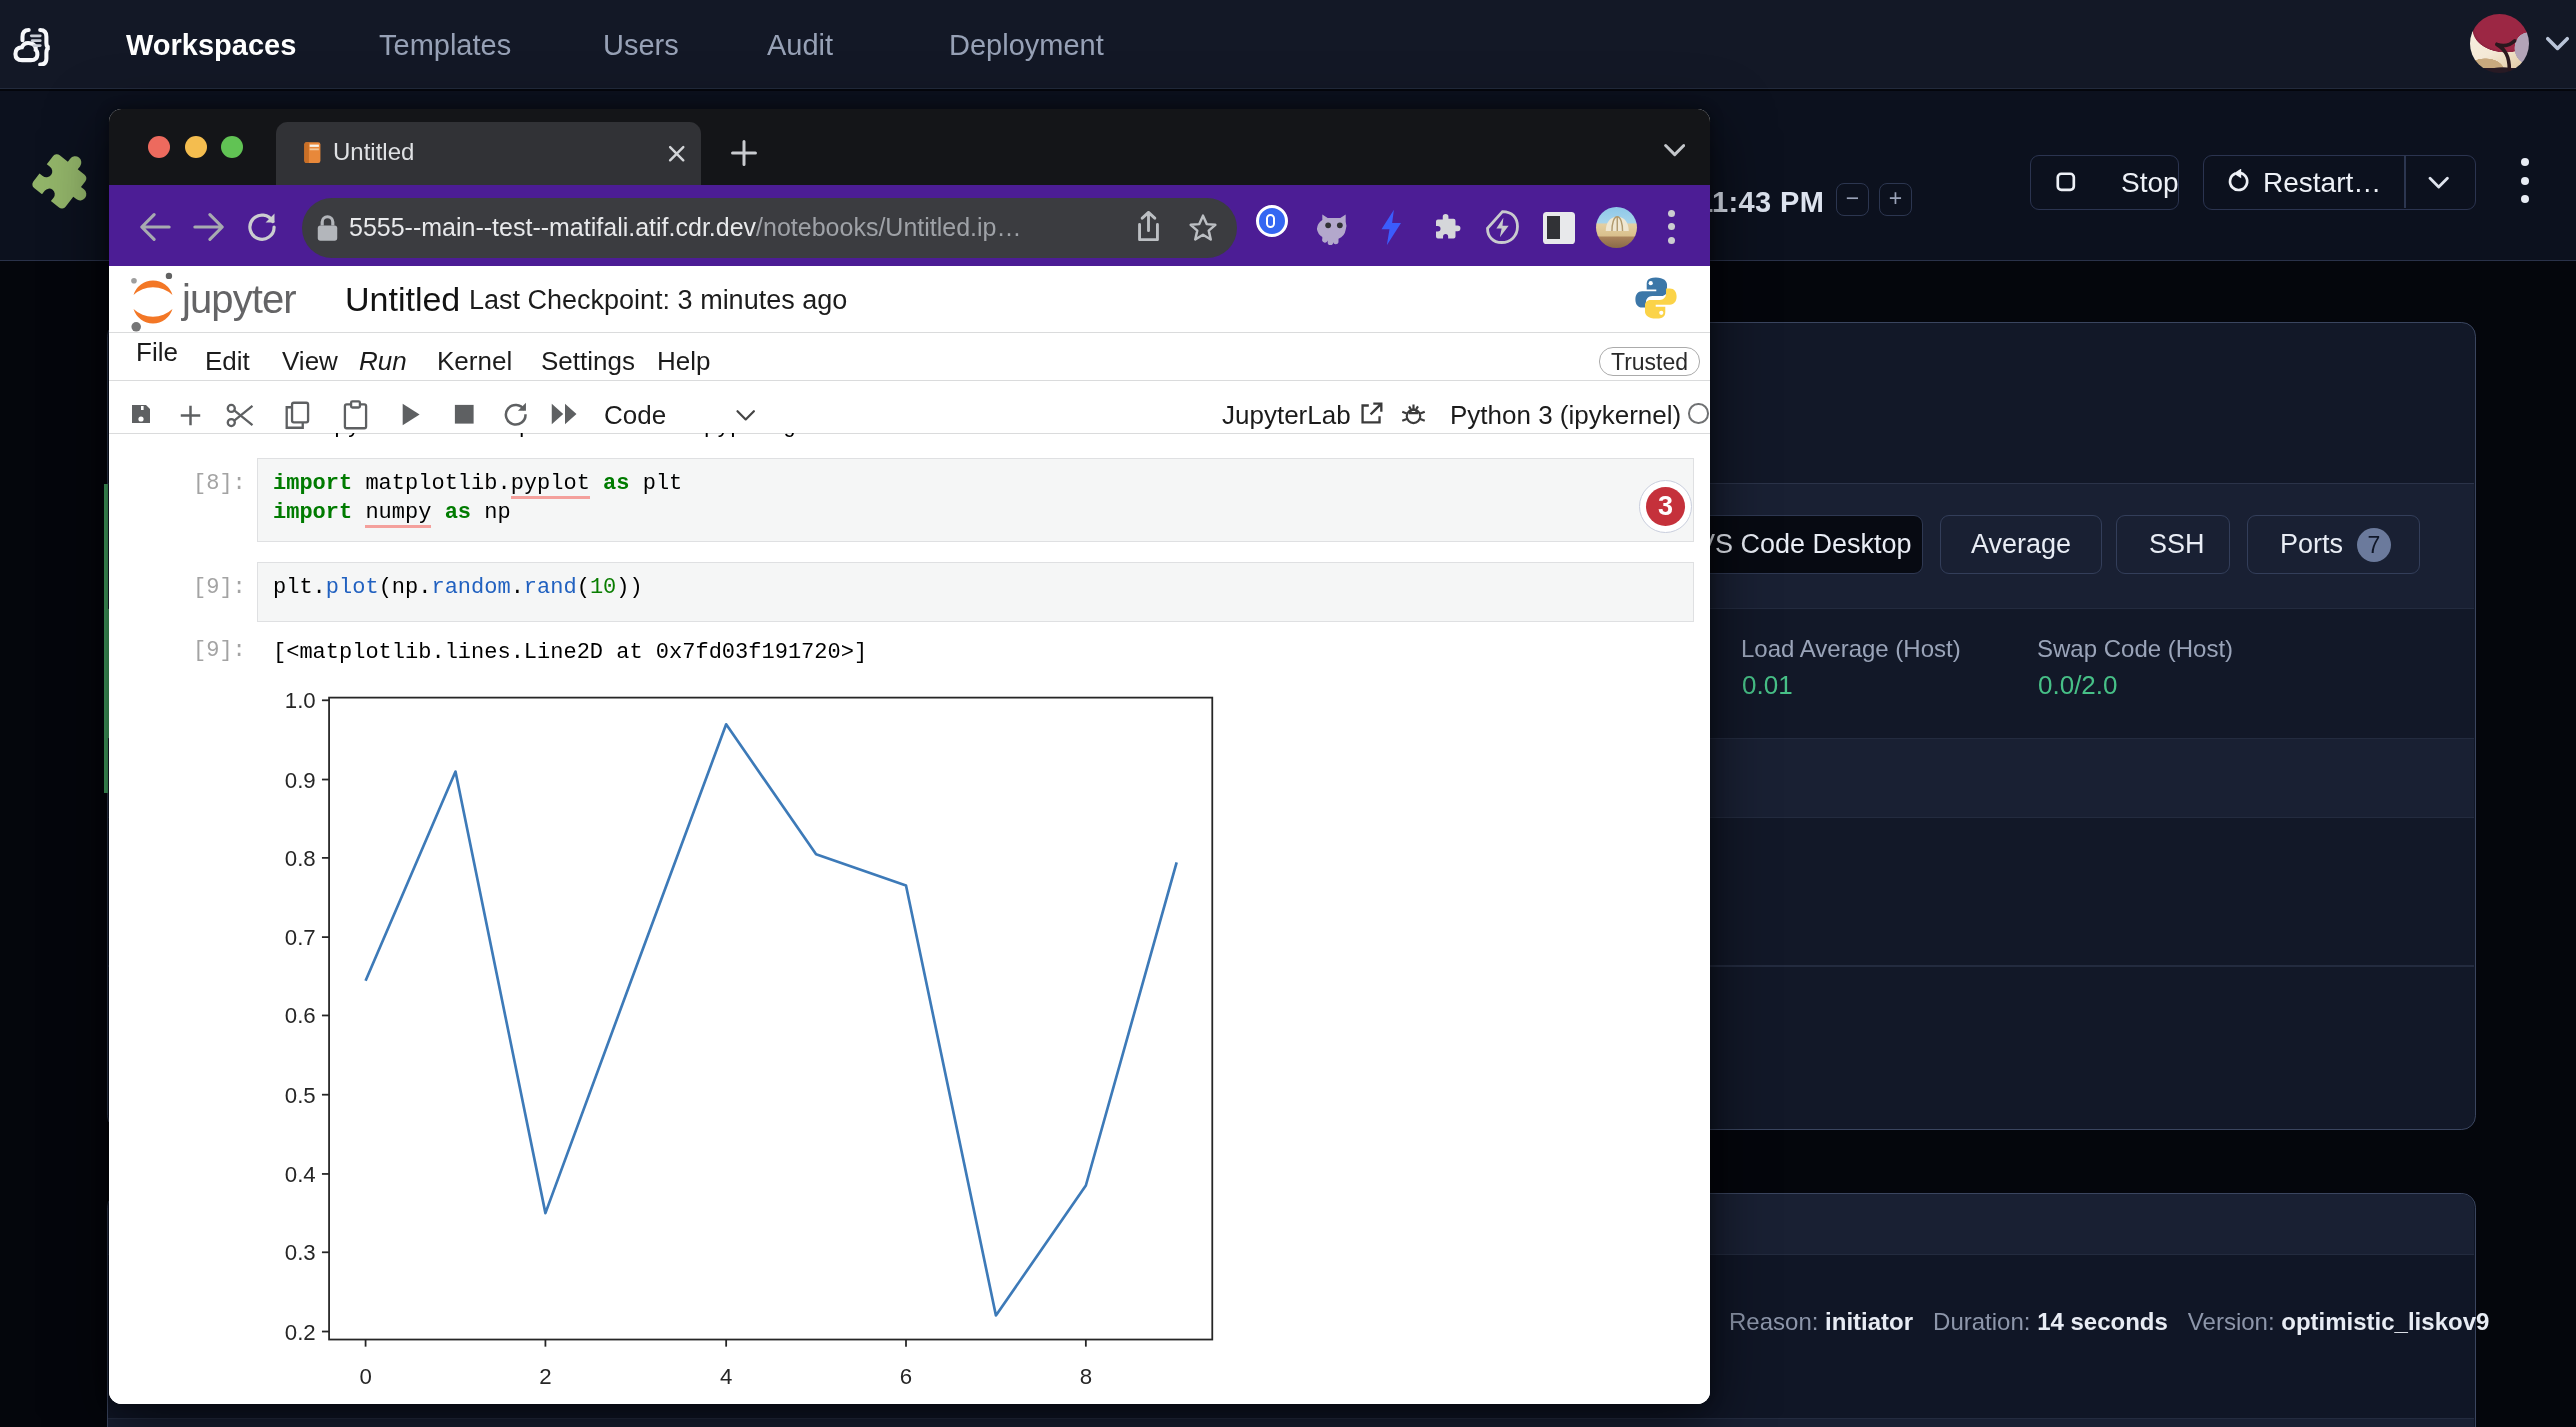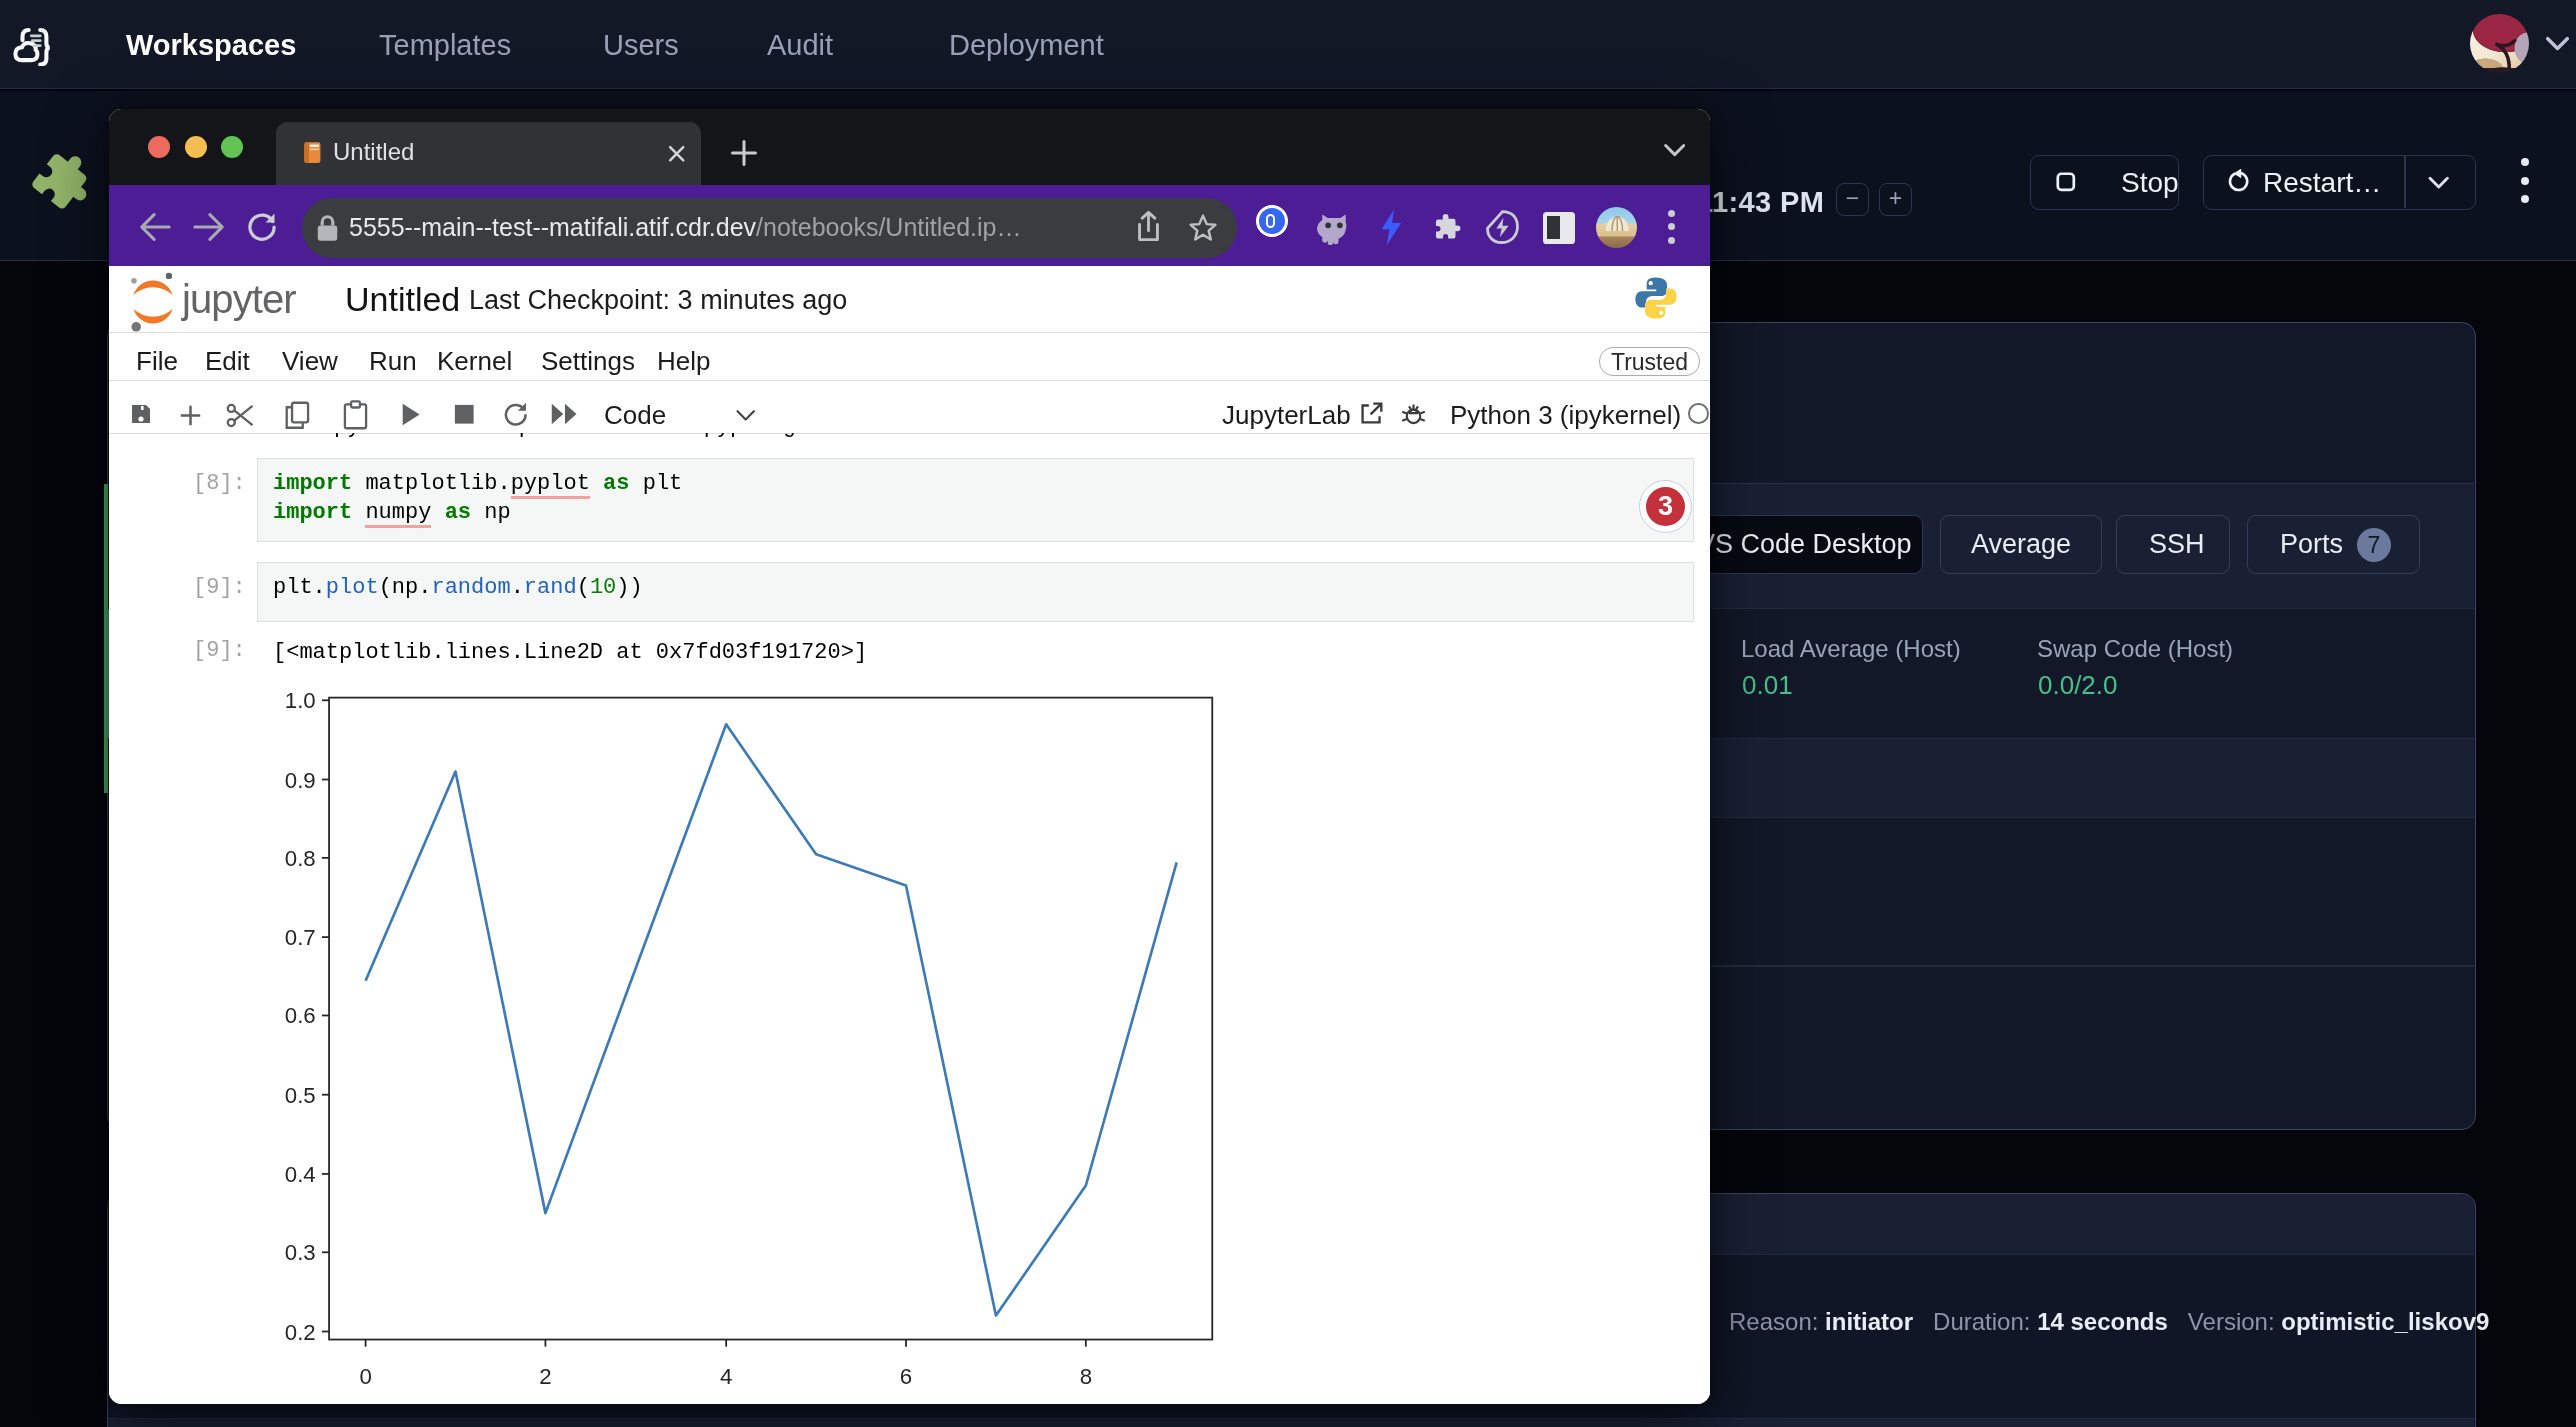--- a/index.html
+++ b/index.html
@@ -231,24 +231,24 @@
       <span class="abs" style="left:360px;top:176px;font-size:27px;color:#1c1c1c;">Last Checkpoint: 3 minutes ago</span>
       <svg class="abs" style="left:1524px;top:166px" width="46" height="46" viewBox="0 0 48 48">
         <path d="M23.8 2.5 c-9 0-9.5 4-9.5 7.5 v5 h10 v2 H9.5 c-4.5 0-7 3.5-7 8.5 s2.5 8.5 7 8.5 h4 v-5.5 c0-3.5 3-6.5 6.5-6.5 h10 c3 0 5.5-2.5 5.5-5.5 v-6.5 c0-3.5-3.2-7.5-11.7-7.5 z" fill="#3c77a8"></path>
         <path d="M24.2 45.5 c9 0 9.5-4 9.5-7.5 v-5 h-10 v-2 h14.8 c4.5 0 7-3.5 7-8.5 s-2.5-8.5-7-8.5 h-4 v5.5 c0 3.5-3 6.5-6.5 6.5 h-10 c-3 0-5.5 2.5-5.5 5.5 v6.5 c0 3.5 3.2 7.5 11.7 7.5 z" fill="#fbd348"></path>
         <circle cx="18.5" cy="8.5" r="2.2" fill="#fff"></circle>
         <circle cx="29.5" cy="39.5" r="2.2" fill="#fff"></circle>
       </svg>
       <div class="jdiv" style="top:223px;"></div>
 
       
-      <span class="menuitem" style="left:27px;top:237px;">File</span>
+      <span class="menuitem" style="left:27px;top:228px;">File</span>
       <span class="menuitem" style="left:96px;top:237px;">Edit</span>
       <span class="menuitem" style="left:173px;top:237px;">View</span>
-      <span class="menuitem" style="left:260px;top:237px;">Run</span>
+      <span class="menuitem" style="left:250px;top:237px;font-style:italic;">Run</span>
       <span class="menuitem" style="left:328px;top:237px;">Kernel</span>
       <span class="menuitem" style="left:432px;top:237px;">Settings</span>
       <span class="menuitem" style="left:548px;top:237px;">Help</span>
       <span class="abs" style="left:1490px;top:238px;width:101px;height:29px;border:0.9px solid #ababab;border-radius:14px;font-size:23px;color:#2a2a2a;text-align:center;line-height:28px;">Trusted</span>
       <div class="jdiv" style="top:271px;"></div>
 
       
       <svg class="abs" style="left:19.6px;top:293px" width="24" height="24" viewBox="0 0 24 24">
         <path fill="#5e6062" d="M3 3 h14 l4 4 v14 h-18 z M7 3 h8 v6 h-8 z M6 13 h12 v8 h-12 z"></path>
         <rect x="12" y="4" width="2.6" height="4" fill="#fff"></rect>

